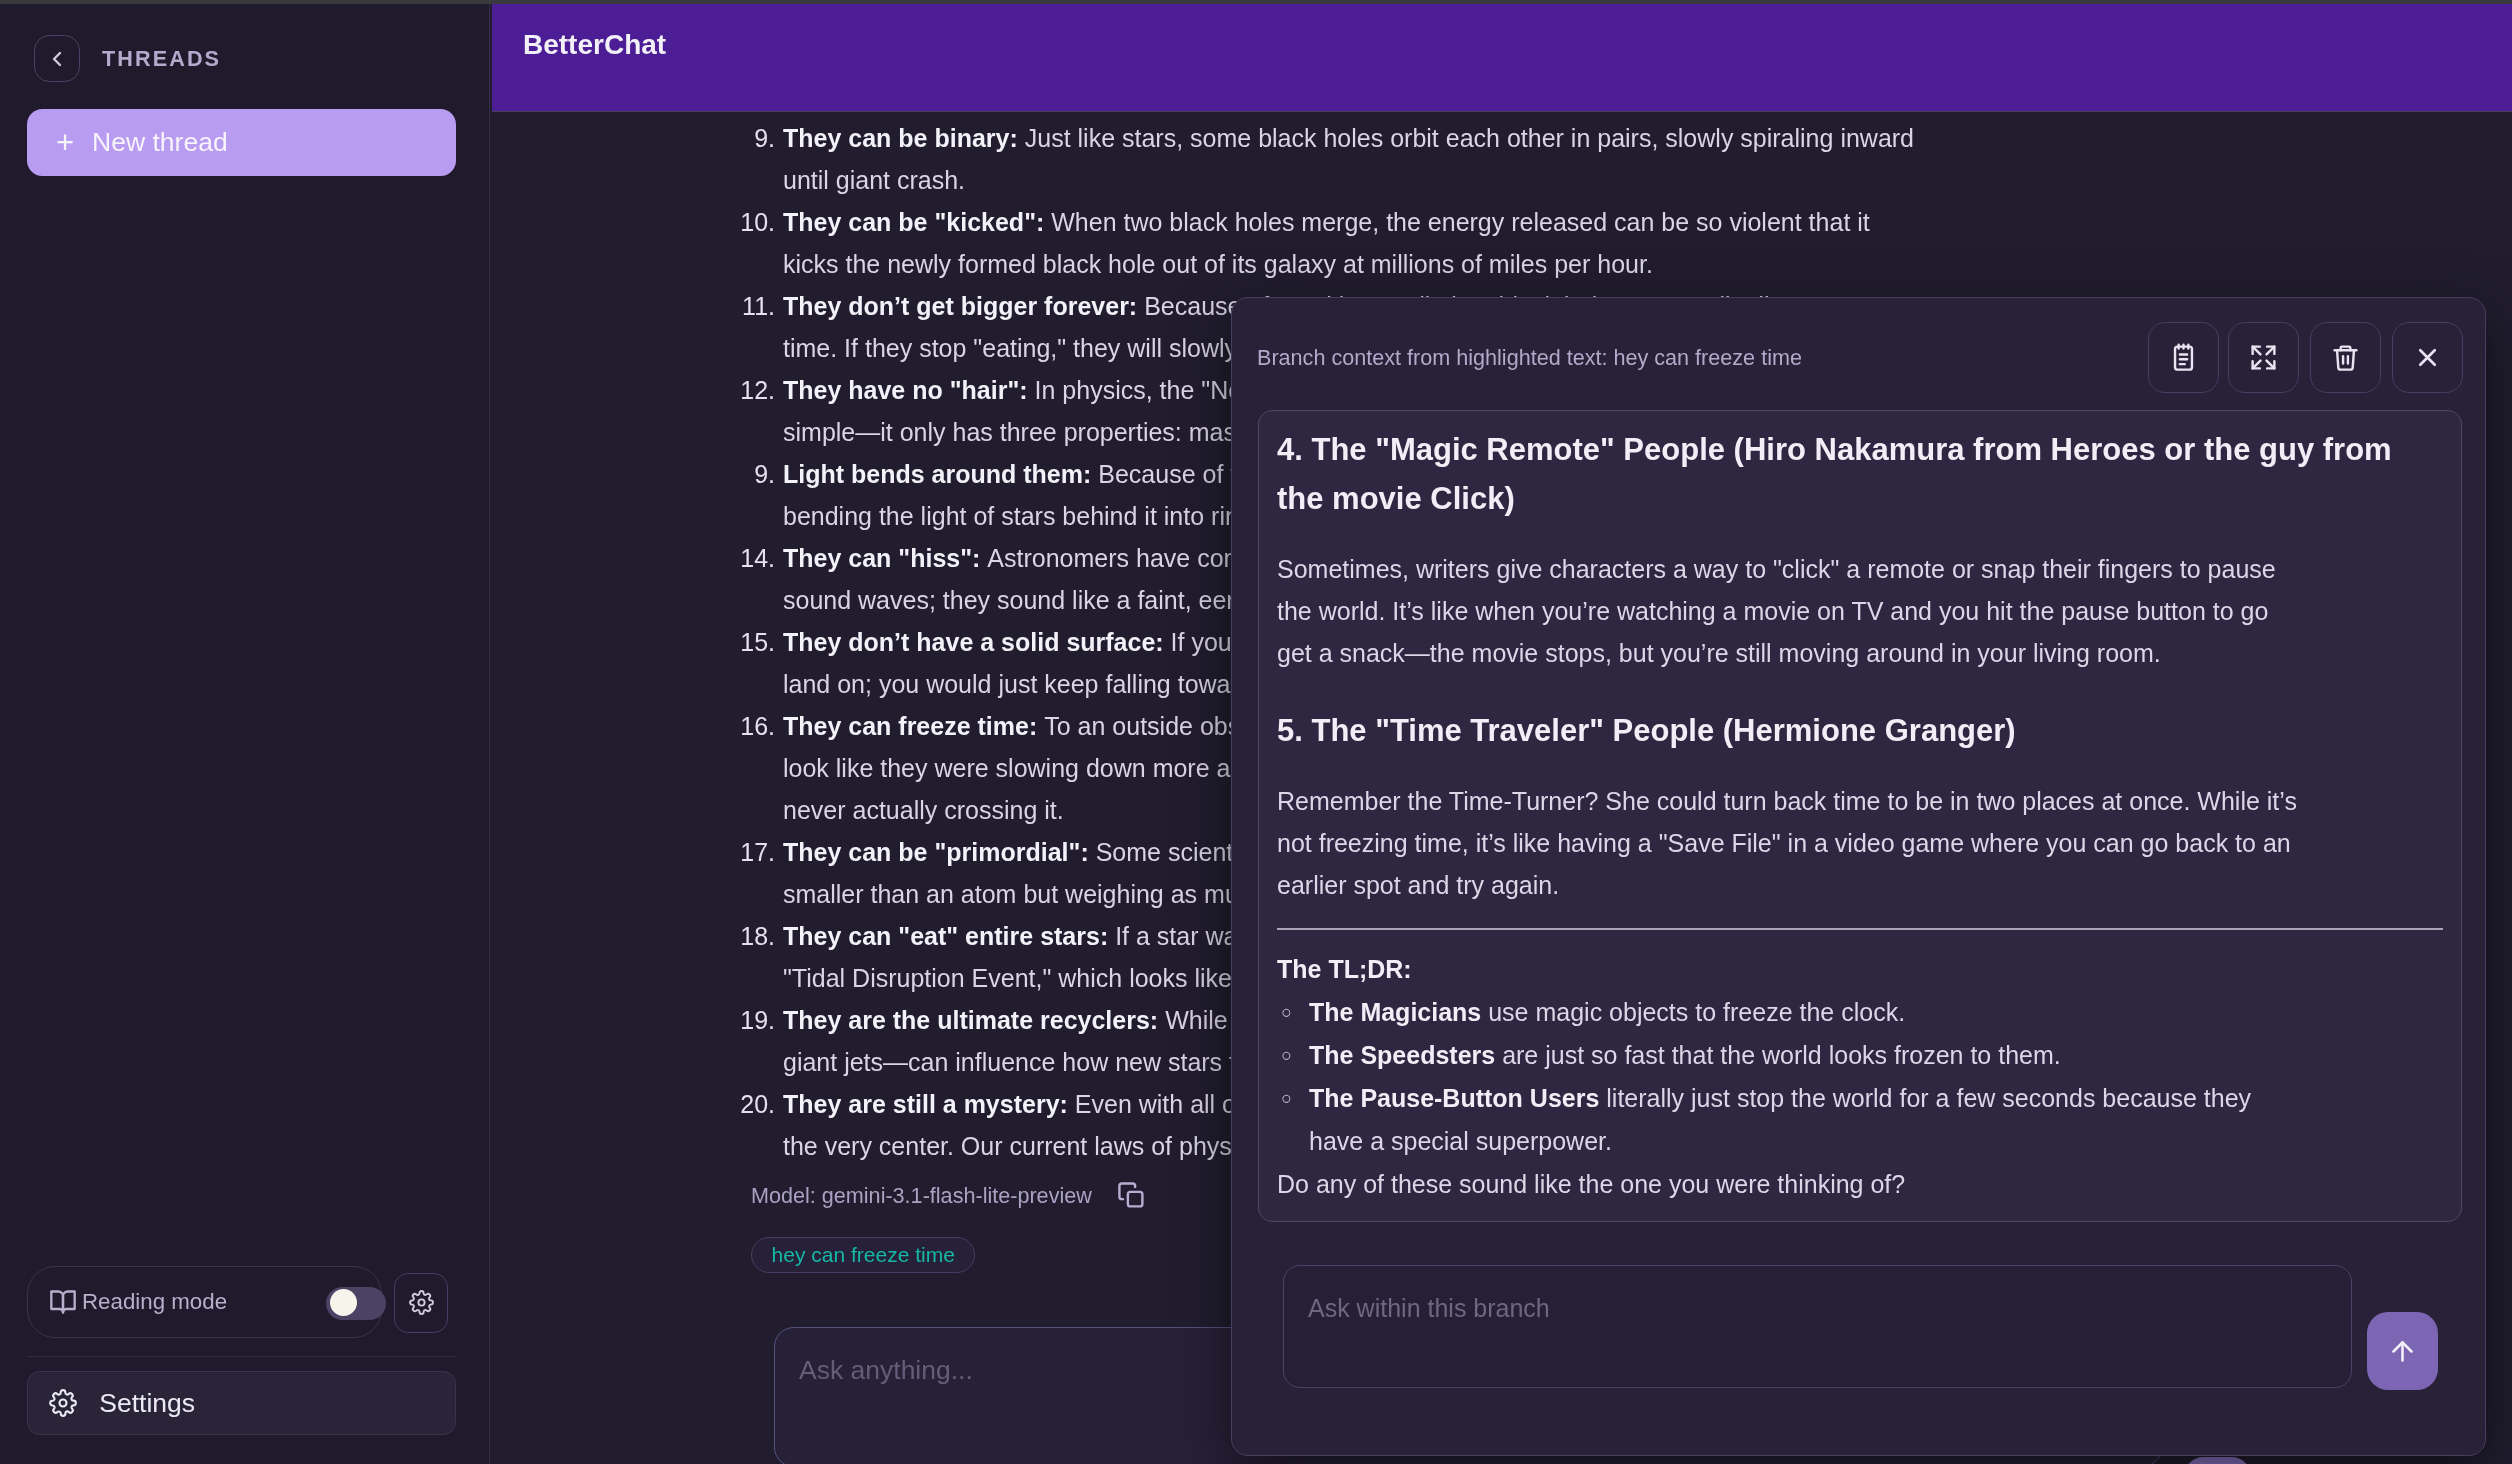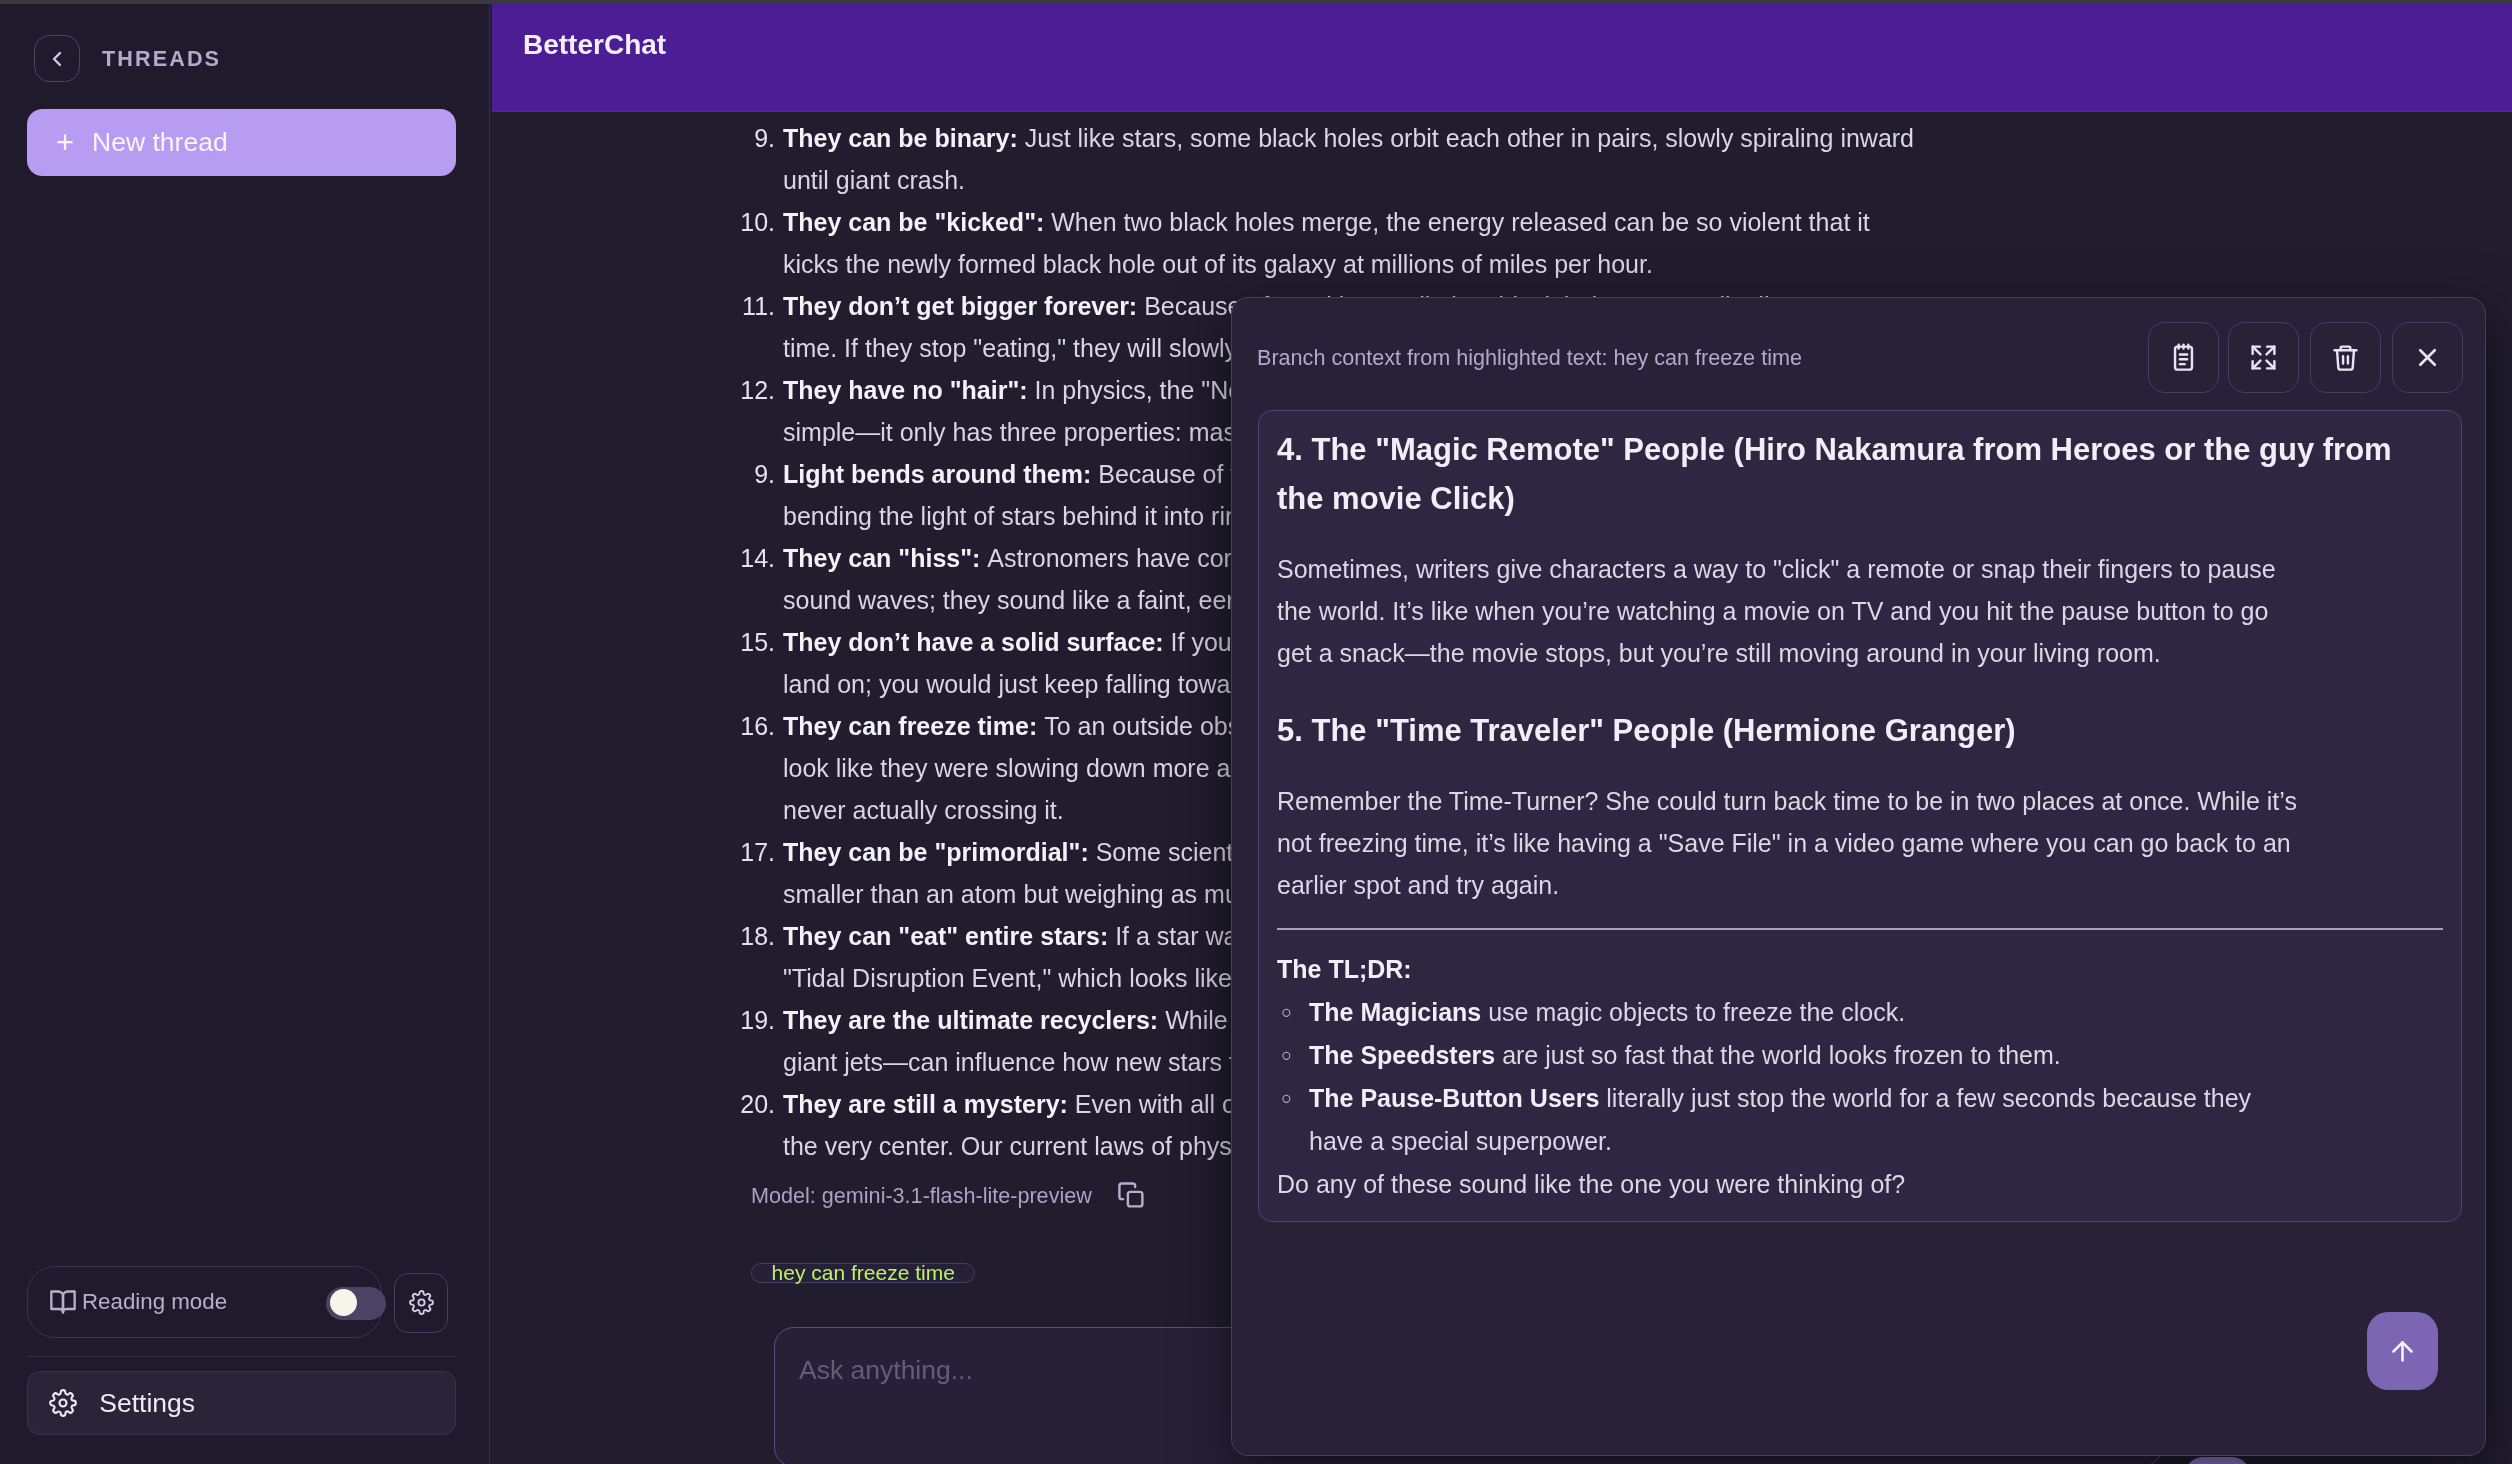--- a/index.html
+++ b/index.html
@@ -31,21 +31,21 @@
   .main-header{ position:absolute; left:492px; top:0; width:2021px; height:112px; background:#4c1d95; border-bottom:1.4px solid #454059; z-index:6; }
   .app-title{ position:absolute; left:31px; top:29px; font-size:28px; font-weight:700; color:#f2f0f8; }
 
   .facts{ position:absolute; left:783px; top:75px; font-size:25px; line-height:42px; color:#d9d4e6; white-space:nowrap; z-index:1; }
   .fl{ position:relative; }
   .fl .num{ position:absolute; left:-78px; width:70px; text-align:right; color:#e4e0ee; }
   .fl b{ color:#f3f1f9; font-weight:700; }
 
   .model-line{ position:absolute; left:751px; top:1181px; font-size:21.6px; color:#a9a2c2; z-index:1; display:flex; align-items:center; gap:25px; }
   .copy-btn{ background:none; border:none; color:#b6aed0; cursor:pointer; padding:0; display:flex; }
-  .tag-chip{ position:absolute; left:751px; top:1237px; height:20px; border:1.4px solid #453e62; background:#262138; border-radius:18px; display:flex; align-items:center; padding:0 19.6px; font-size:21px; color:#bef264; z-index:1; cursor:pointer;margin-top:26px; }
+  .tag-chip{ position:absolute; left:751px; top:1237px; height:36px; border:1.4px solid #453e62; background:#262138; border-radius:18px; display:flex; align-items:center; padding:0 19.6px; font-size:21px; color:#14b8a6; z-index:1; cursor:pointer; }
 
   .main-input{ position:absolute; left:774px; top:1327px; width:1388px; height:140px; border-radius:19.6px; border:1.4px solid #555080; background:#272138; color:#e8e4f2; font-size:26.5px; font-family:inherit; padding:26.5px 24px; resize:none; outline:none; z-index:2; }
   .main-input::placeholder{ color:#645d79; }
   .main-send{ position:absolute; left:2184px; top:1457px; width:67px; height:63px; border-radius:19.6px; border:none; background:#8b75c4; color:#f4f1fa; cursor:pointer; z-index:2; }
 
   
   .modal{ position:absolute; left:1231px; top:297px; width:1255px; height:1159px; background:#282138; border:1.4px solid #453e5e; border-radius:17px; box-shadow:0 17px 56px rgba(0,0,0,.55); z-index:30; }
   .modal-title{ position:absolute; left:25px; top:47px; font-size:21.6px; color:#b2aacb; }
   .mtool{ position:absolute; top:24.4px; width:71px; height:71px; border-radius:17px; border:1.4px solid #453e62; background:transparent; color:#e8e4f2; display:flex; align-items:center; justify-content:center; cursor:pointer; }
   .mtool.b1{ left:916px; } .mtool.b2{ left:996px; } .mtool.b3{ left:1078px; } .mtool.b4{ left:1160px; }
@@ -240,20 +240,21 @@
           <div class="ml">earlier spot and try again.</div>
         </div>
         <div class="cdivider"></div>
         <div class="tldr">The TL;DR:</div>
         <div class="bullet"><span class="dot">○</span><b>The Magicians</b> use magic objects to freeze the clock.</div>
         <div class="bullet"><span class="dot">○</span><b>The Speedsters</b> are just so fast that the world looks frozen to them.</div>
         <div class="bullet"><span class="dot">○</span><b>The Pause-Button Users</b> literally just stop the world for a few seconds because they<br>have a special superpower.</div>
         <div class="closing">Do any of these sound like the one you were thinking of?</div>
       </div>
 
+    <textarea class="modal-input" placeholder="Ask within this branch" style=""></textarea>
     <button class="modal-send">
       <span>
         <svg width="31" height="31" viewBox="0 0 24 24" fill="none" stroke="currentColor" stroke-width="2" stroke-linecap="round" stroke-linejoin="round">
             <path d="M12 19V5"></path>
             <path d="M5 12l7-7 7 7"></path>
           </svg>
       </span>
     </button>
   </div>
 </div>

